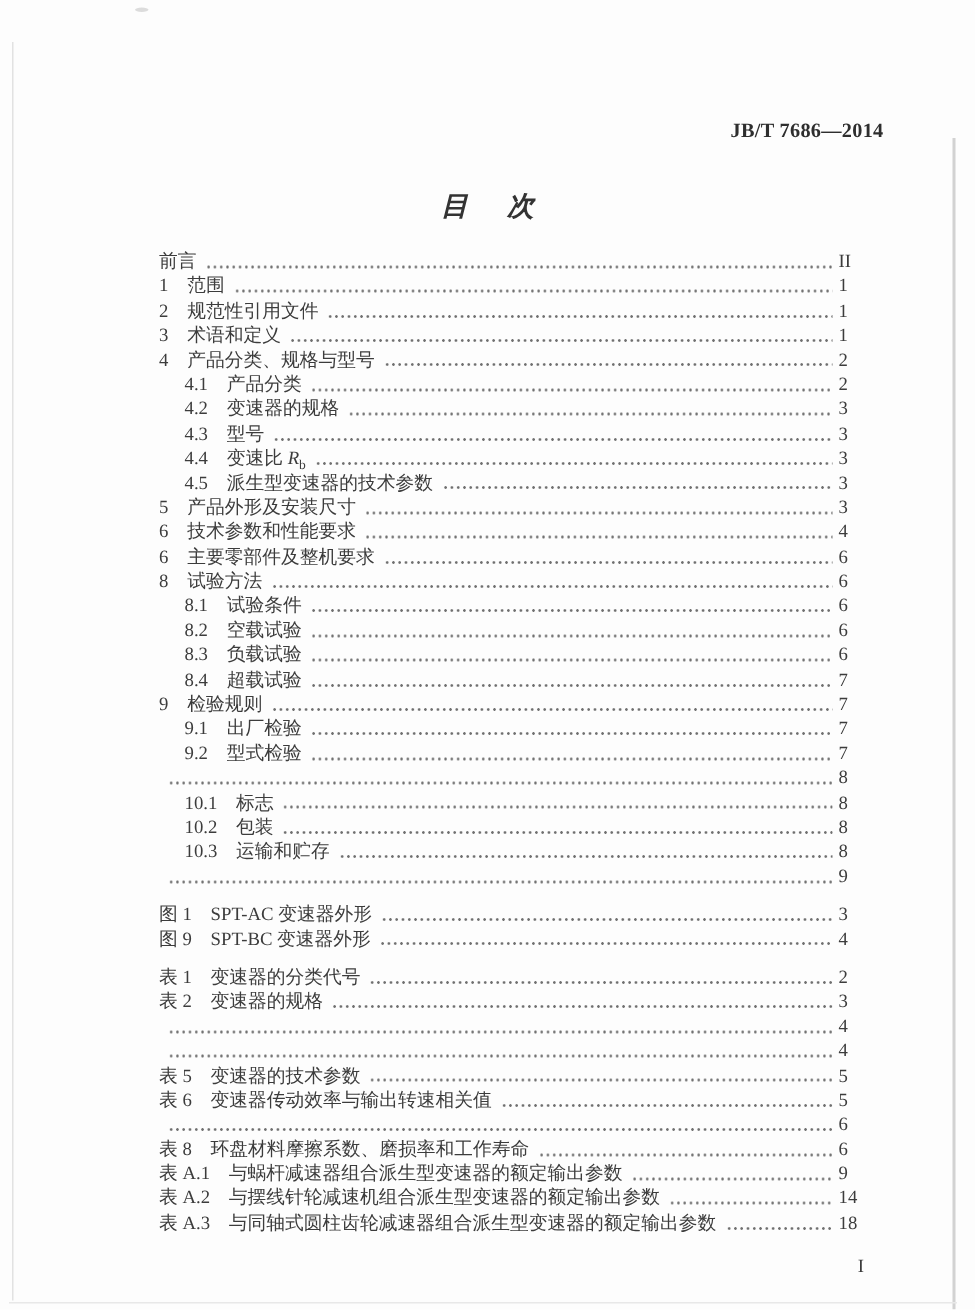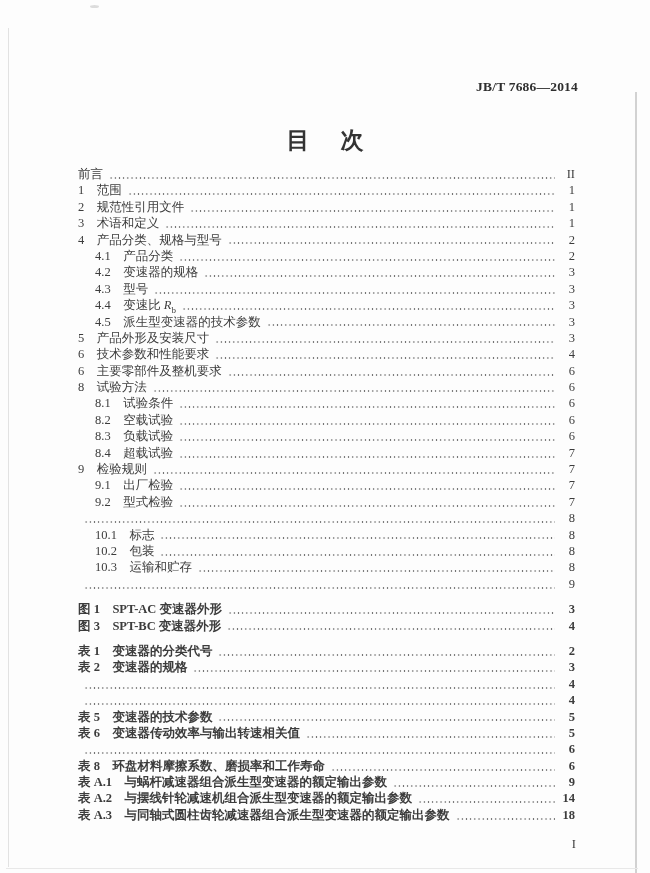--- a/index.html
+++ b/index.html
@@ -11,46 +11,46 @@
   .page{
     position:absolute;inset:0;background:#fdfdfd;color:#3c3c3c;overflow:hidden;
   }
   
   .edge-left{position:absolute;left:8px;top:28px;bottom:6px;width:1px;background:#e2e2e2;}
   .edge-right{position:absolute;right:13px;top:92px;bottom:0;width:2px;background:#d2d2d2;}
   .edge-bottom{position:absolute;left:6px;right:12px;bottom:4px;height:1px;background:#e8e8e8;}
   .speck{position:absolute;left:90px;top:5px;width:9px;height:3px;background:#dcdcdc;border-radius:50%;}
 
   .header-num{
-    position:absolute;top:79px;right:72px;
+    position:absolute;top:79px;right:61px;
     font-weight:bold;font-size:13.5px;letter-spacing:.2px;color:#2e2e2e;
   }
   .doc-title{
     position:absolute;top:125px;left:0;width:100%;margin:0;
-    text-align:center;font-size:23px;font-weight:bold;color:#333;
-    letter-spacing:4px;text-indent:4px;
+    text-align:center;font-size:18px;font-weight:bold;color:#333;
+    letter-spacing:4px;text-indent:4px;font-style:italic;
   }
   .toc{
     position:absolute;left:78px;top:166px;width:497px;
     font-size:12.5px;line-height:16.4px;color:#3c3c3c;
   }
   .group{margin:0;}
-  .group.gap{margin-top:9px;font-weight:bold;}
-  .row{display:flex;align-items:baseline;height:16.4px;}
+  .group.gap{margin-top:9px;}
+  .row{display:flex;align-items:baseline;height:16.4px;margin-left:28px;}
   .row.ind{padding-left:17px;}
   .lbl{white-space:pre;flex:0 0 auto;}
   .lbl i{font-style:italic;}
   .lbl sub{font-size:9px;line-height:0;}
   .dots{
     flex:1 1 auto;height:2px;align-self:flex-end;
     margin:0 4px 3.5px 6px;
     background-image:radial-gradient(circle,#707070 0.75px,rgba(0,0,0,0) 1px);
     background-size:4.2px 2px;background-repeat:repeat-x;background-position:0 50%;
   }
-  .pg{flex:0 0 auto;min-width:16px;text-align:right;}
+  .pg{flex:0 0 auto;min-width:16px;text-align:left;}
   .pagenum{
     position:absolute;bottom:21px;right:74px;font-size:12.5px;color:#3c3c3c;
   }
 </style>
 </head>
 <body>
 
 <div class="page">
   <div class="edge-left"></div>
   <div class="edge-right"></div>
@@ -192,21 +192,21 @@
           <span class="pg">9</span>
         </div>
       </div>
     <div class="group gap" id="group-figures">
         <div class="row">
           <span class="lbl">图 1　SPT-AC 变速器外形</span>
           <span class="dots"></span>
           <span class="pg">3</span>
         </div>
         <div class="row">
-          <span class="lbl">图 3　SPT-BC 变速器外形</span>
+          <span class="lbl">图 9　SPT-BC 变速器外形</span>
           <span class="dots"></span>
           <span class="pg">4</span>
         </div>
       </div>
     <div class="group gap" id="group-tables">
         <div class="row">
           <span class="lbl">表 1　变速器的分类代号</span>
           <span class="dots"></span>
           <span class="pg">2</span>
         </div>

